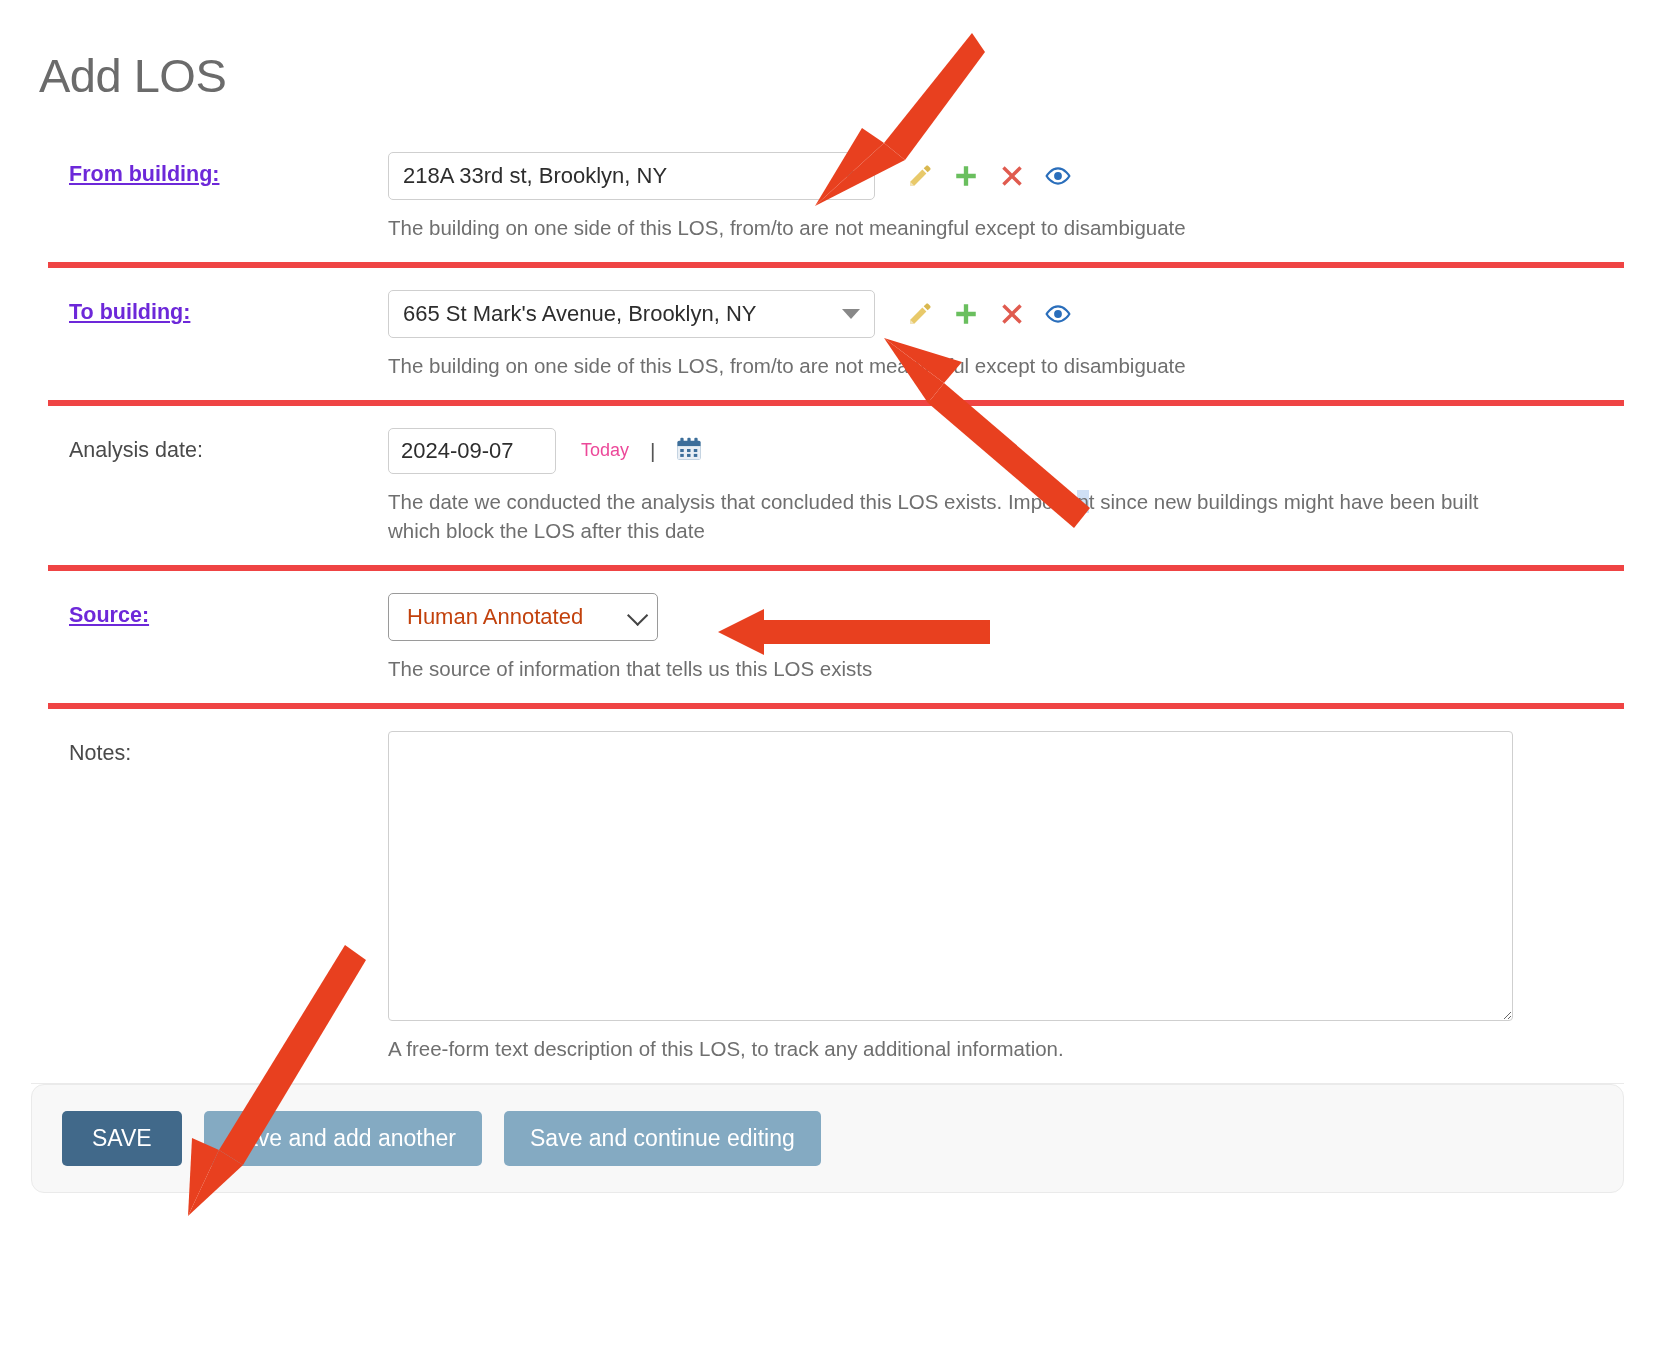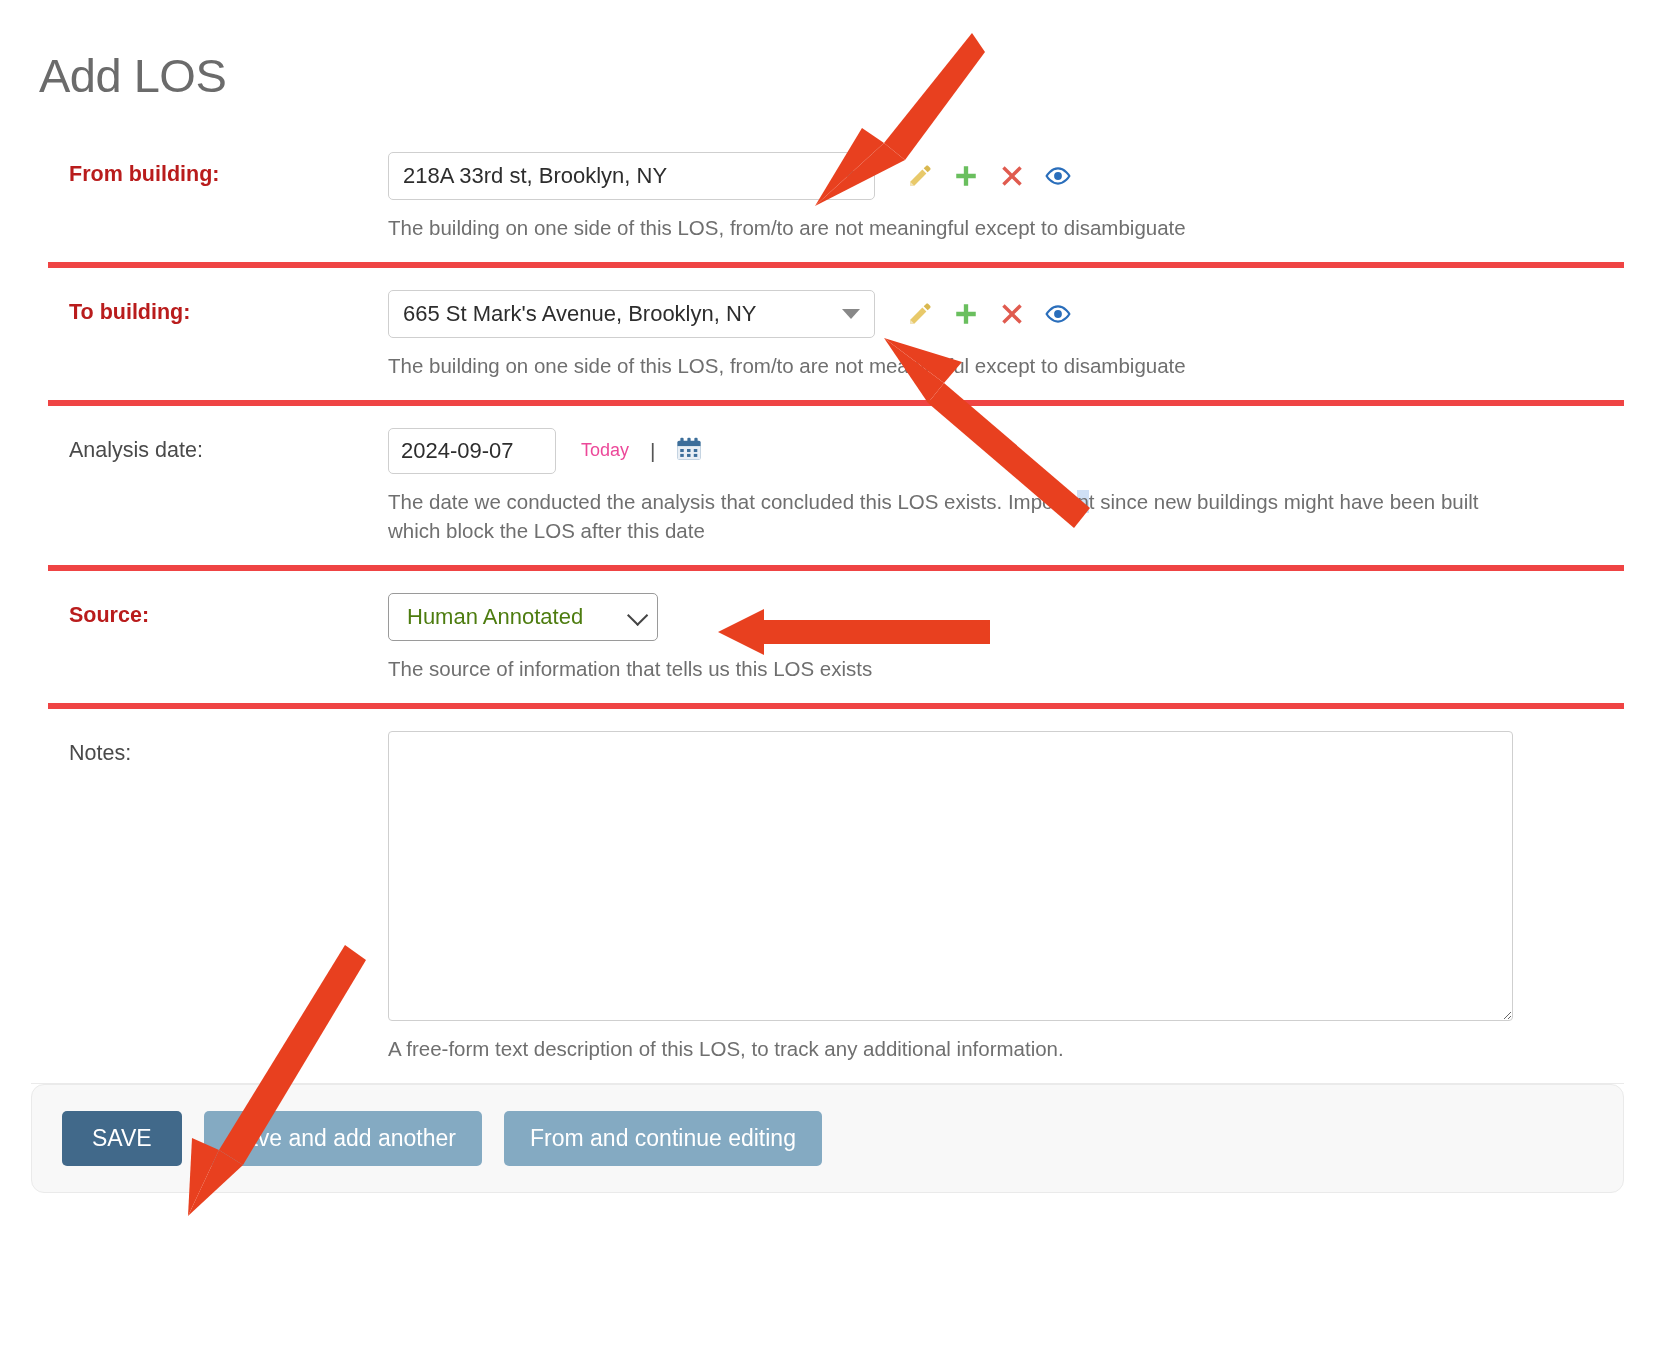--- a/index.html
+++ b/index.html
@@ -41,21 +41,21 @@
 
   .row-label {
     width: 340px;
     flex: 0 0 340px;
     padding-left: 21px;
     padding-top: 10px;
     font-size: 21.5px;
     color: #4a4a4a;
     text-align: left;
   }
-  .row-label.bold { font-weight: bold; color: #b91c1c; }
+  .row-label.bold { font-weight: bold; color: #6d28d9; text-decoration: underline; }
 
   .row-field { flex: 1 1 auto; }
 
   .field-line {
     display: flex;
     align-items: center;
     gap: 12px;
   }
 
   
@@ -133,21 +133,21 @@
     position: relative;
     width: 270px;
     height: 48px;
     border: 1px solid #9a9a9a;
     border-radius: 5px;
     background: #fff;
     display: flex;
     align-items: center;
     padding: 0 14px 0 18px;
     font-size: 22px;
-    color: #4d7c0f;
+    color: #c2410c;
     cursor: pointer;
   }
   .source-select .val { flex: 1 1 auto; }
   .chev {
     width: 15px; height: 15px;
     border-right: 2.4px solid #444;
     border-bottom: 2.4px solid #444;
     transform: rotate(45deg) translateY(-3px);
     margin-left: 10px;
     flex: 0 0 auto;
@@ -322,21 +322,21 @@
     </div>
   </div>
 
 </div>
 
 <div class="spacer-line"></div>
 
 <div class="submit-row">
   <button class="btn btn-primary">SAVE</button>
   <button class="btn btn-secondary">Save and add another</button>
-  <button class="btn btn-secondary">From and continue editing</button>
+  <button class="btn btn-secondary">Save and continue editing</button>
 </div>
 
 <svg class="anno" width="1674" height="1362" viewBox="0 0 1674 1362">
 
   <g>
     <path d="M972 33 L884 143 L905 160 L985 52 Z" fill="#e8401f"></path>
     <path d="M884 143 L905 160 L815 206 Z" fill="#e8401f"></path>
     <path d="M884 143 L815 206 L862 128 Z" fill="#e8401f"></path>
   </g>
 

